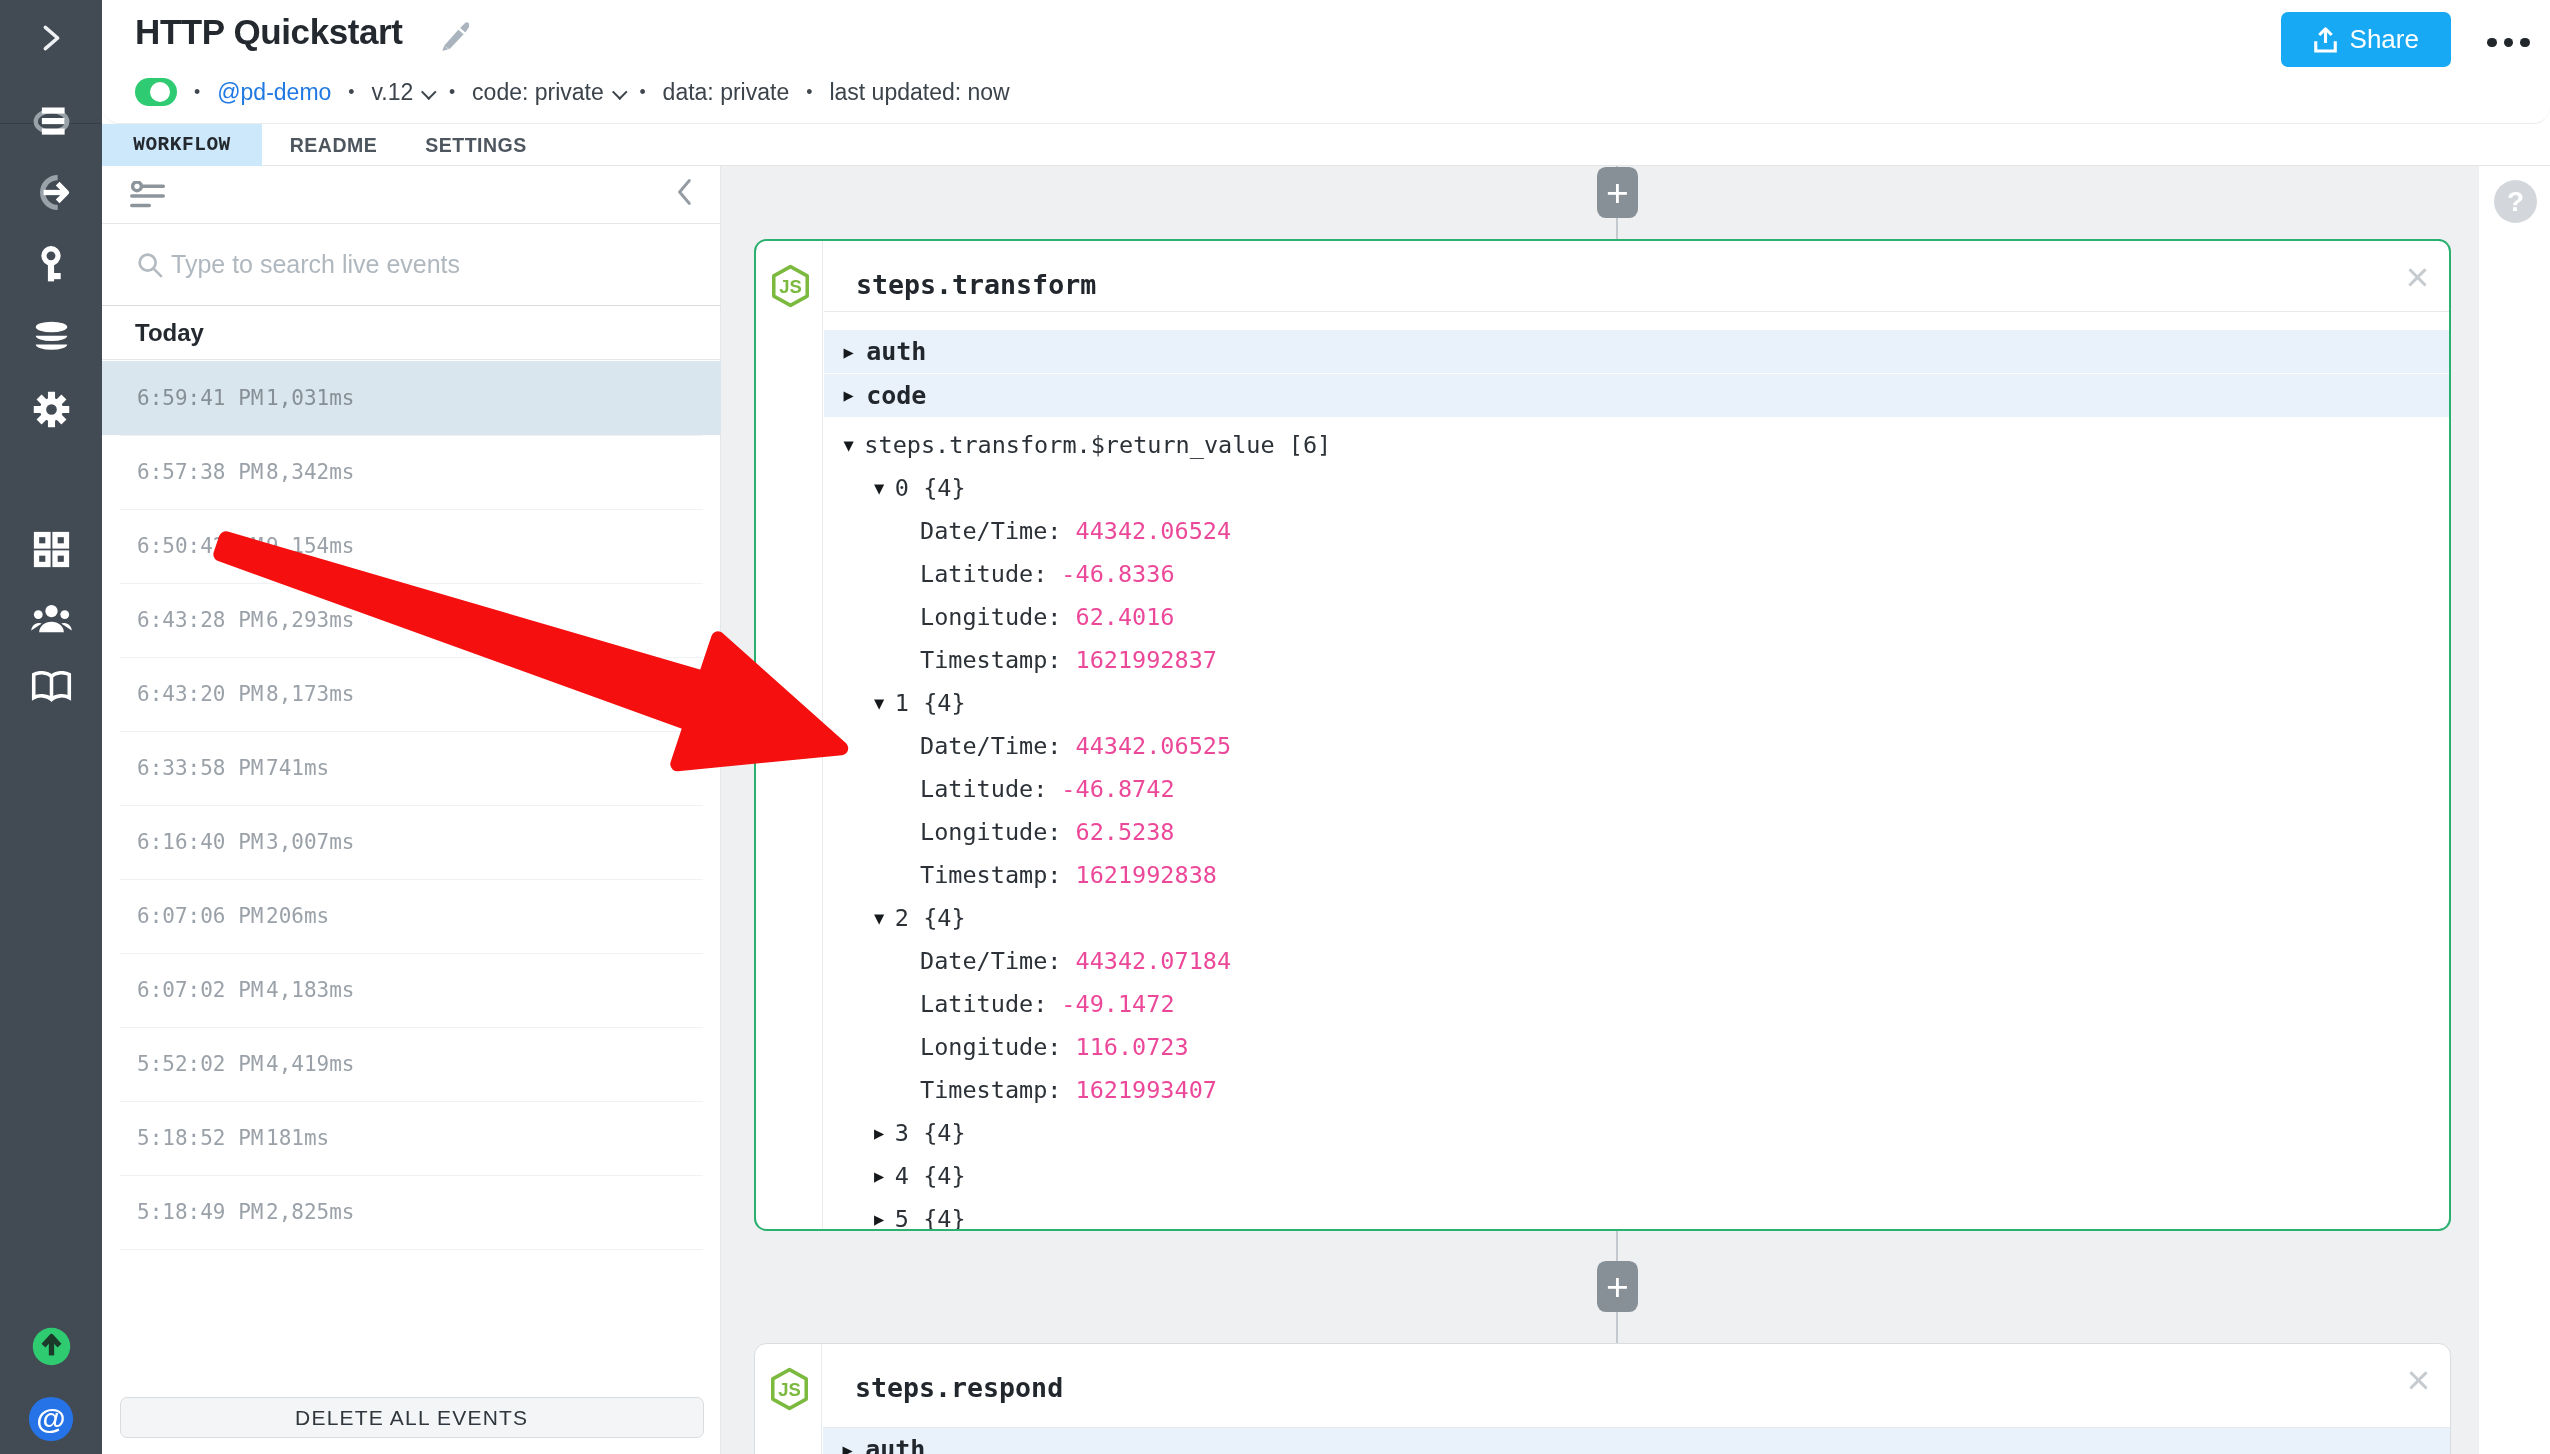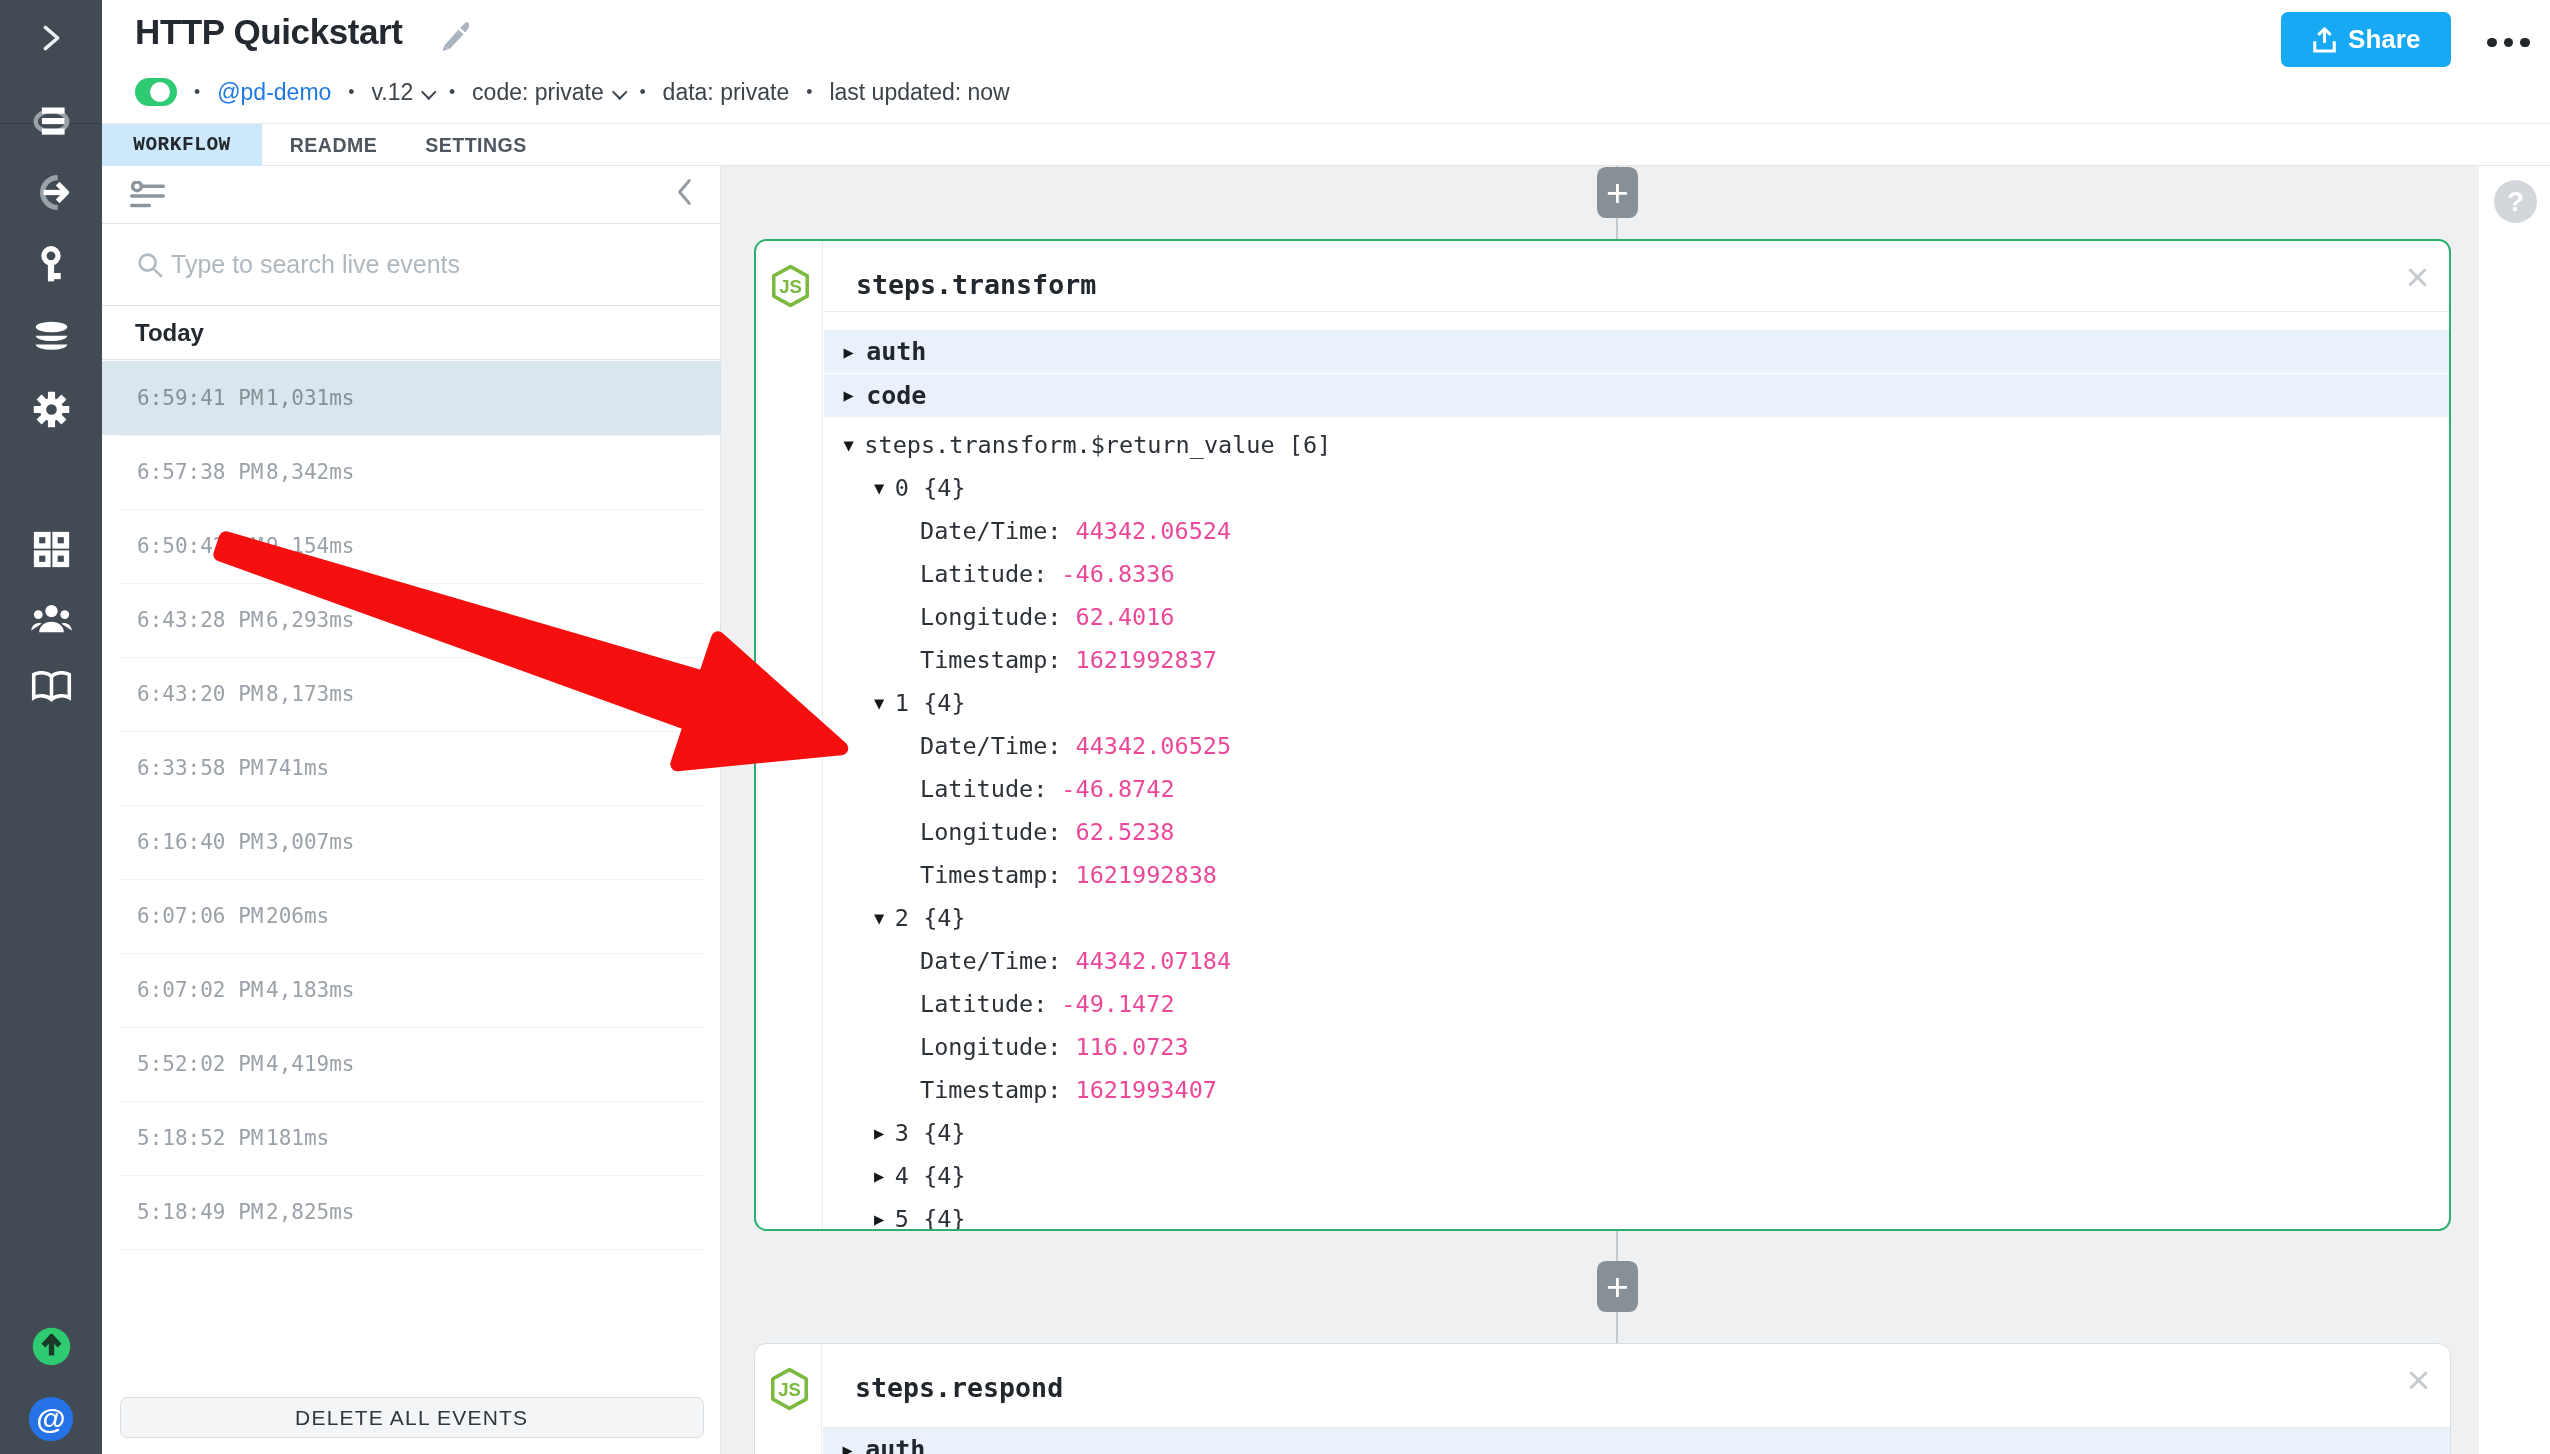--- a/index.html
+++ b/index.html
@@ -10,37 +10,37 @@
   
   #rail { left:0; top:0; width:102px; height:1454px; background:#424b54; }
   #rail .rail-top { position:absolute; left:0; top:0; width:102px; height:124px;
                     border-bottom:0.9px solid #353d45; }
   .rail-ic { position:absolute; left:0; width:102px; display:flex; justify-content:center;
              align-items:center; height:53px; color:#eef1f3; }
   .rail-ic svg { display:block; }
 
   
   #header { left:102px; top:0; width:2448px; height:124px; background:#fff;
-            border-bottom:0.9px solid #e9ebed; }
+            border-bottom:0.9px solid #e9ebed;border-radius:17px; }
   #wf-title { position:absolute; left:33px; top:12.4px; font-size:35px; font-weight:700;
               color:#23292f; letter-spacing:-0.4px; }
   #edit-pencil { position:absolute; left:335px; top:19.5px; }
   #meta { position:absolute; left:33px; top:76px; height:32px; display:flex;
           align-items:center; gap:17px; font-size:23px; color:#3b434b; }
   .toggle { width:42px; height:27.5px; border-radius:14px; background:#2ecb72; position:relative; }
   .toggle .knob { position:absolute; left:15px; top:3.5px; width:20.4px; height:20.4px;
                   border-radius:50%; background:#fff; }
   .bullet { color:#40474f; font-size:17.7px; }
   .meta-link { color:#2079e2; }
   .chev { display:inline-block; width:10.6px; height:10.6px; border-right:2.7px solid #3b434b;
           border-bottom:2.7px solid #3b434b; transform:rotate(45deg) translateY(-3.5px);
           margin-left:8px; }
   #share-btn { position:absolute; left:2179px; top:12.4px; width:170px; height:55px;
                background:#18a9f4; border-radius:7px; display:flex; align-items:center;
-               justify-content:center; gap:11.5px; color:#fff; font-size:26px; font-weight:700; }
+               justify-content:center; gap:11.5px; color:#fff; font-size:26px; font-weight:400; }
   #menu-dots { position:absolute; left:2371px; top:26.6px; width:71px; height:32px;
                display:flex; align-items:center; justify-content:center; gap:7px; }
   #menu-dots i { width:9.7px; height:9.7px; border-radius:50%; background:#22272c; }
 
   
   #tabbar { left:102px; top:124px; width:2448px; height:42px; background:#fff;
             border-bottom:0.9px solid #e3e5e7; display:flex; }
   .tab { height:42px; display:flex; align-items:center; justify-content:center;
          font-size:19.5px; font-weight:600; letter-spacing:0.5px; color:#4d565e; }
   .tab.active { background:#cde8fa; color:#23292f;font-family:Liberation Mono, monospace; }

